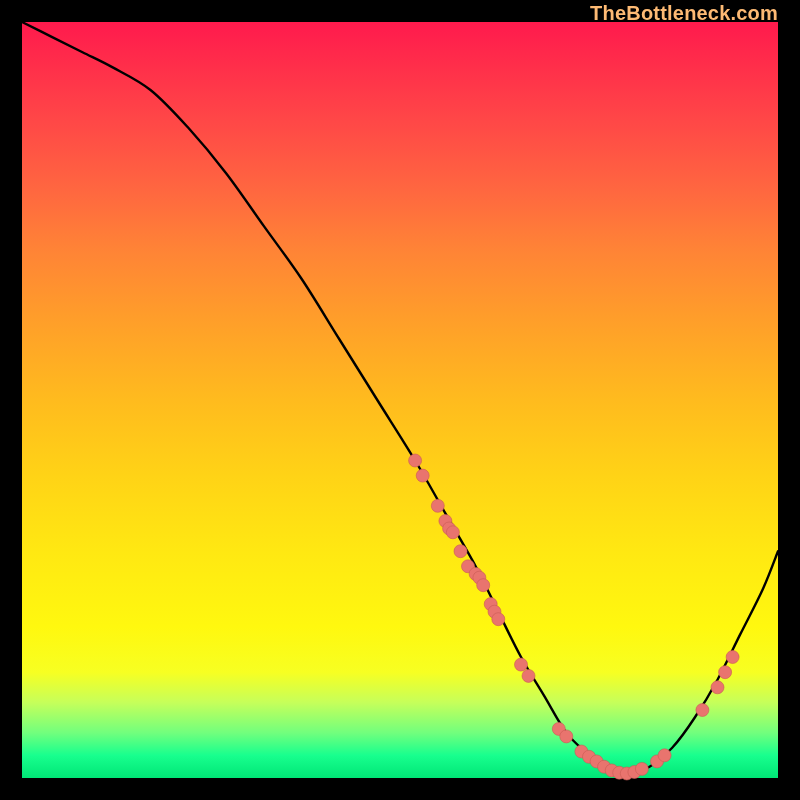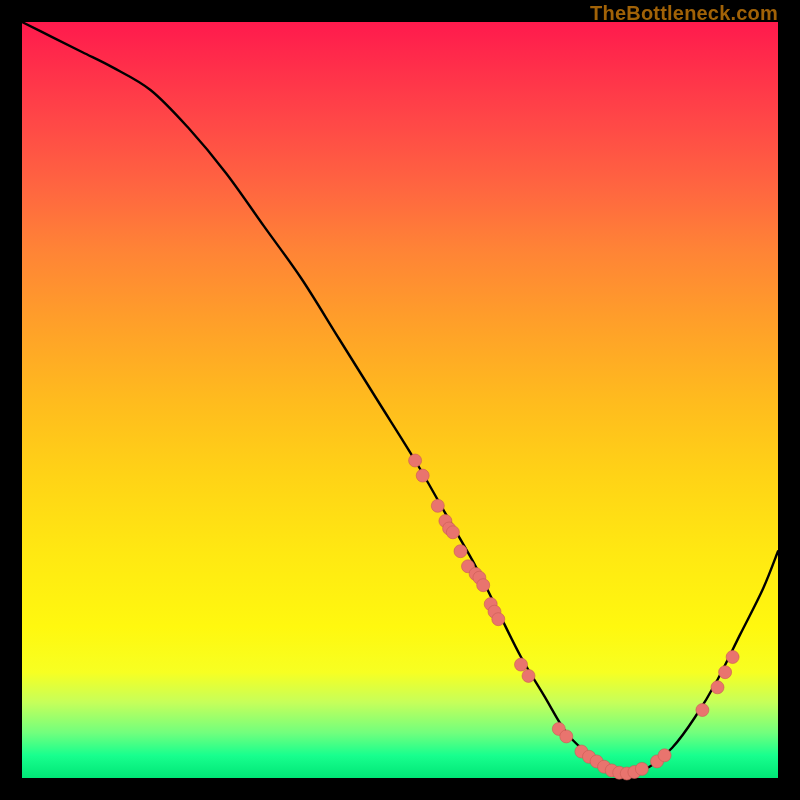--- a/index.html
+++ b/index.html
@@ -31,21 +31,21 @@
       #f7ff22 86%,
       #c6ff5a 90%,
       #72ff7d 94%,
       #18ff8e 97%,
       #00e676 100%);
   }
   .watermark {
     position: absolute;
     top: 2px;
     right: 22px;
-    color: #a16207;
+    color: #fdba74;
     font-size: 20px;
     font-weight: 600;
     letter-spacing: 0.2px;
     text-align: right;
     user-select: none;
   }
   svg.curve {
     position: absolute;
     left: 0;
     top: 0;

